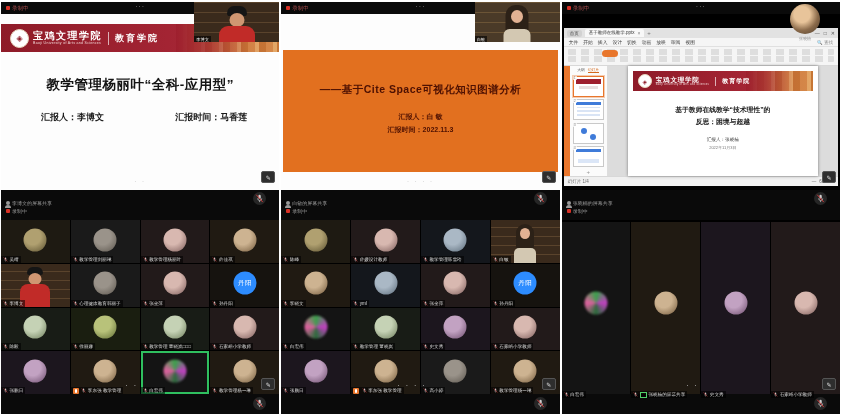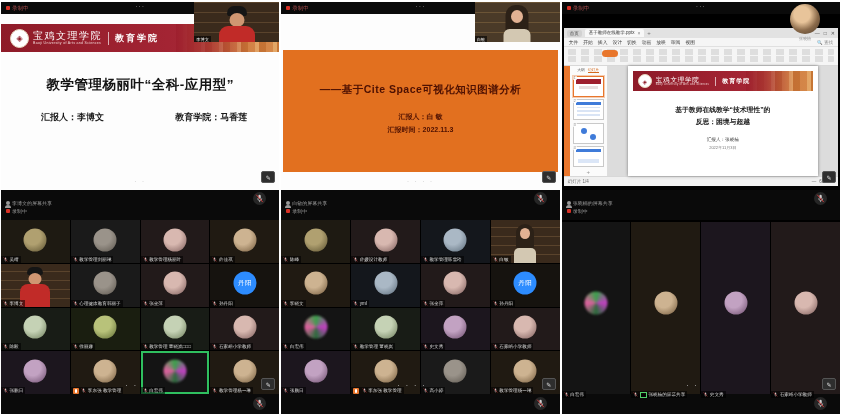--- a/index.html
+++ b/index.html
@@ -26,21 +26,21 @@
   
   .hdr{position:relative;height:28px;margin-top:10px;background:linear-gradient(90deg,#8e1b28,#a32433 60%,#a8333f);
     display:flex;align-items:center;padding-left:9px;gap:4px;color:#fff;overflow:hidden;}
   .hdr-photo{position:absolute;right:0;top:0;bottom:0;width:37%;
     background:linear-gradient(90deg,rgba(158,31,46,1) 0%,rgba(158,31,46,.75) 30%,rgba(158,31,46,.12) 70%,rgba(158,31,46,.05) 100%),
       repeating-linear-gradient(90deg,#d98f4a 0 7px,#e8b06a 7px 11px,#c97b35 11px 18px),
       linear-gradient(#e8a05a,#d98040);}
   .logo-circle{width:17px;height:17px;border-radius:50%;background:#fff;border:1px solid #e8d9c0;
     display:flex;align-items:center;justify-content:center;color:#8e1b28;font-size:8px;flex:none;z-index:2;}
   .school{display:flex;flex-direction:column;z-index:2;}
-  .school-name{font-size:10px;font-weight:normal;letter-spacing:1.5px;line-height:10px;font-family:"Liberation Serif","DejaVu Serif",serif;}
+  .school-name{font-size:10px;font-weight:bold;letter-spacing:1.5px;line-height:10px;font-family:"Liberation Serif","DejaVu Serif",serif;}
   .school-en{font-size:3.5px;color:#f0d4d4;letter-spacing:.3px;}
   .hdr-div{width:1px;height:13px;background:rgba(255,255,255,.65);margin:0 2px;z-index:2;}
   .college{font-size:9px;font-weight:bold;letter-spacing:2px;z-index:2;}
   .l-title{margin-top:20px;text-align:center;font-size:13.5px;font-weight:bold;color:#141414;line-height:1.95;letter-spacing:.5px;}
   .l-footer{display:flex;justify-content:space-between;padding:0 32px 0 40px;margin-top:13px;font-size:9px;font-weight:bold;color:#1a1a1a;}
   .slide-dots{position:absolute;bottom:6px;left:50%;transform:translateX(-50%);color:#9a9a9a;font-size:6px;letter-spacing:2px;}
 
   
   .orange-slide{position:absolute;left:2px;right:2px;top:36px;bottom:18px;background:#e2701f;
     text-align:center;color:#4d1002;padding-top:26px;box-sizing:border-box;}
@@ -211,21 +211,21 @@
         </span>
         <span class="hdr-div"></span>
         <span class="college">教育学院</span>
         <span class="hdr-photo"></span>
       </div>
       <div class="l-title">
         <div>教学管理杨丽叶“全科-应用型”</div>
       </div>
       <div class="l-footer">
         <span>汇报人：李博文</span>
-        <span>教育学院：马香莲</span>
+        <span>汇报时间：马香莲</span>
       </div>
       <div class="slide-dots">· ·</div>
       <div class="pencil">✎</div>
     </div>
 
     <div class="presenter">
       <i class="p-cap"></i>
       <i class="p-face"></i>
       <i class="p-body"></i>
       <span class="p-tag">李博文</span>

